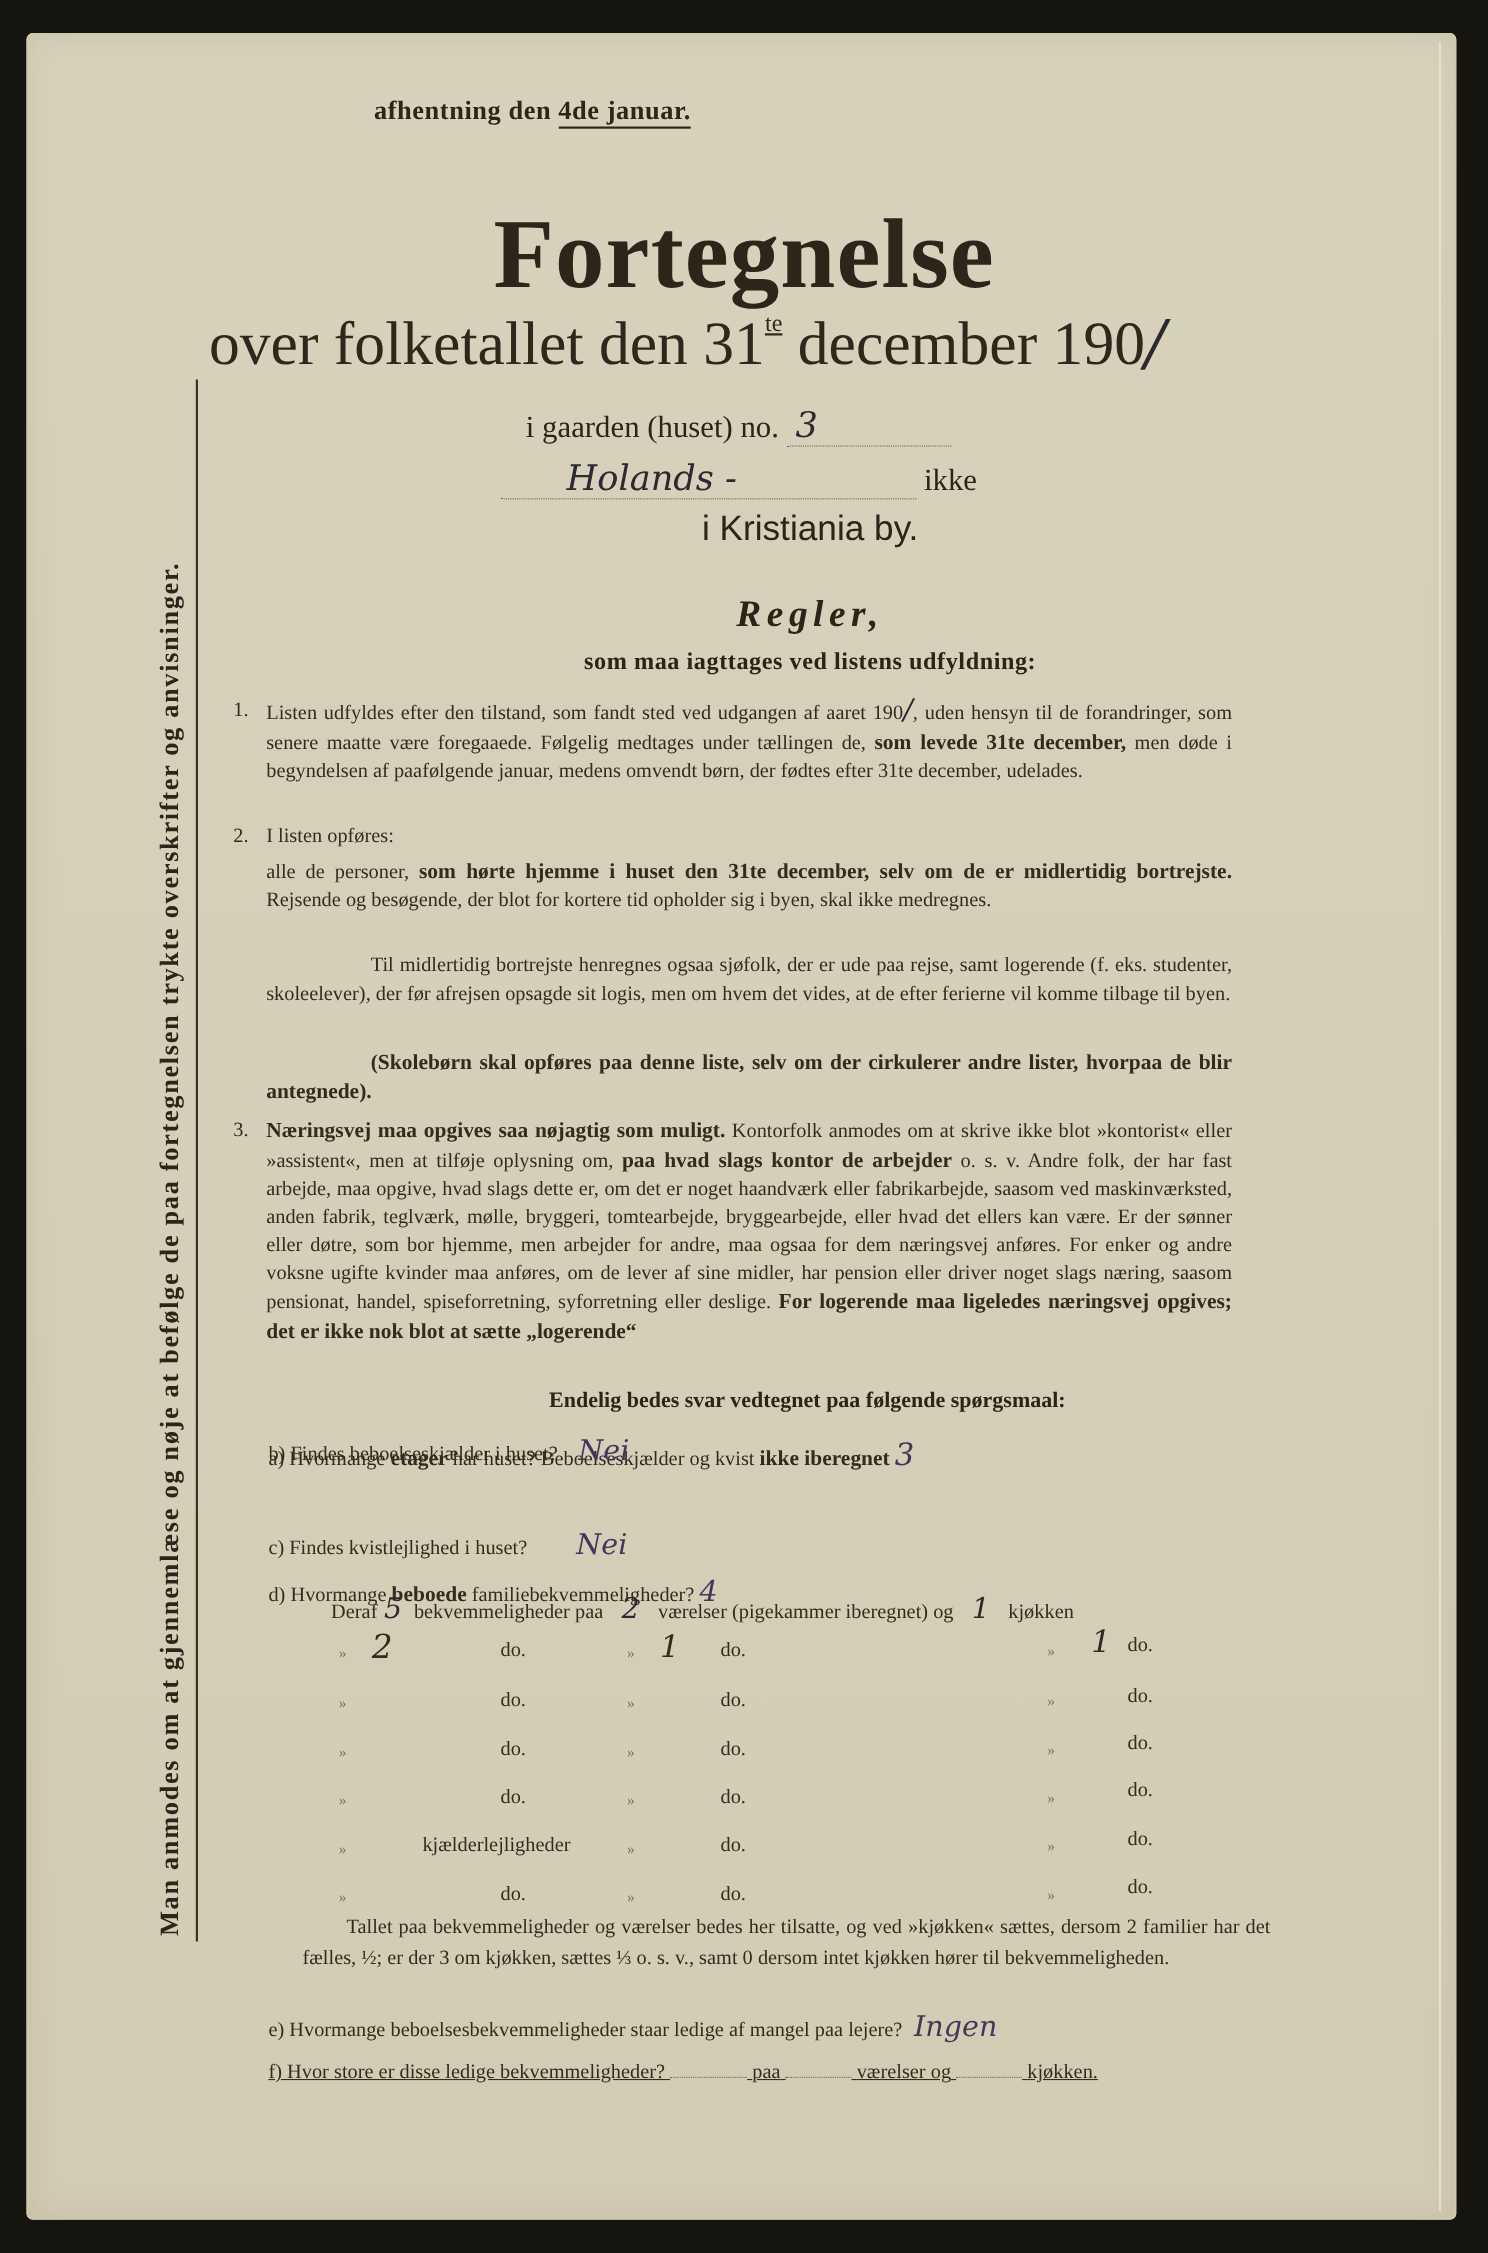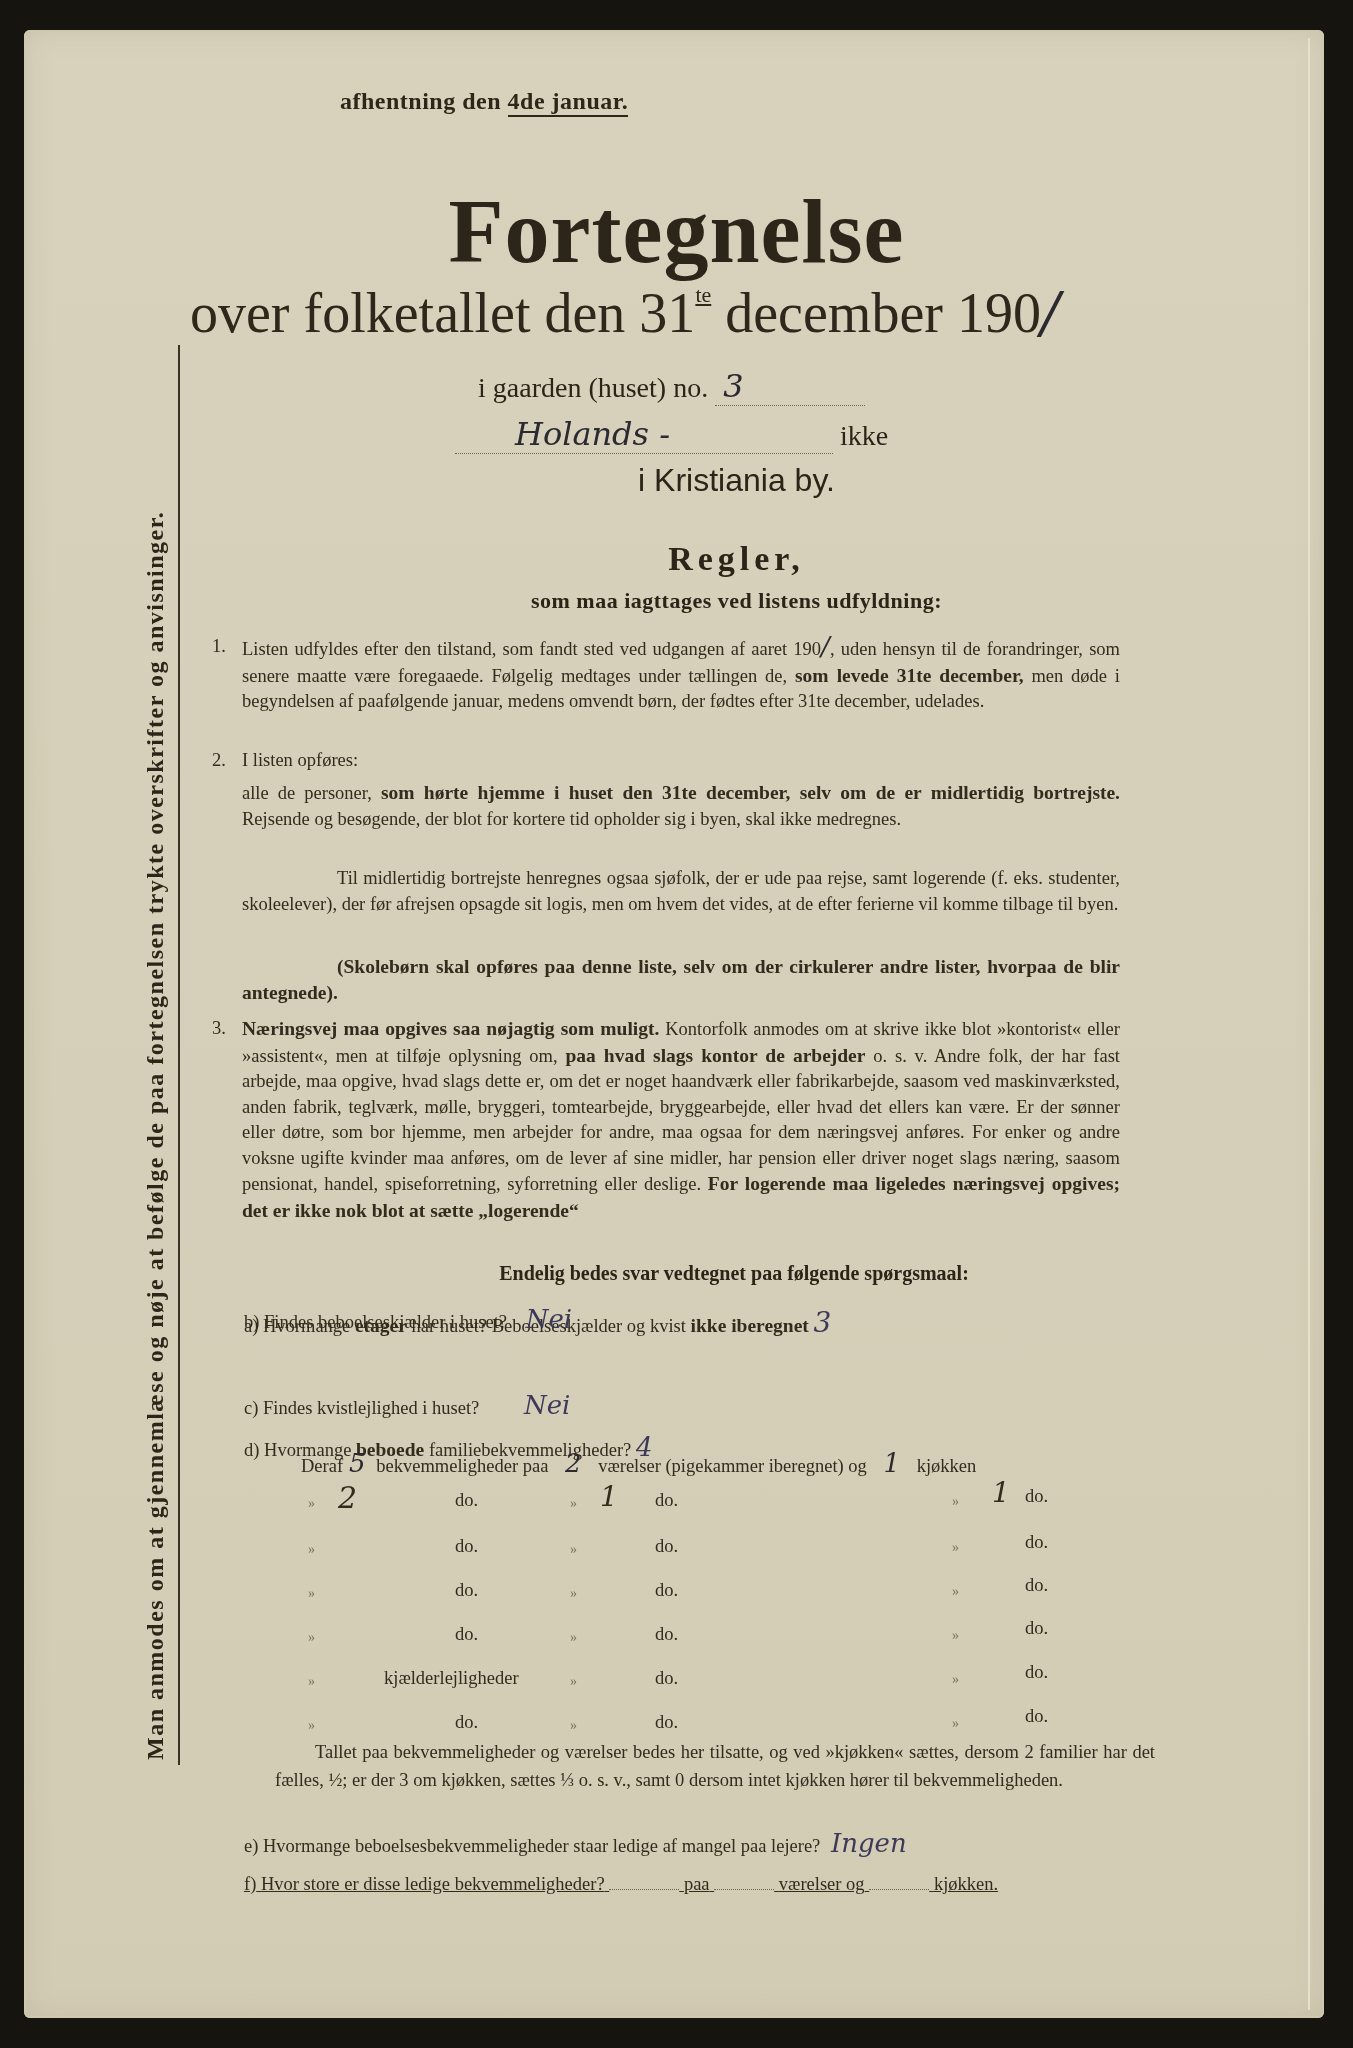--- a/index.html
+++ b/index.html
@@ -26,21 +26,21 @@
   .notice { left: 340px; top: 82px; width: 840px; font-weight: bold; font-size: 24px; line-height: 38px; letter-spacing: 0.5px; color: #2e2719; }
   .notice .ul { border-bottom: 2px solid #2e2719; padding-bottom: 1px; }
   .title { left: 0; top: 180px; width: 1353px; text-align: center; font-size: 90px; font-weight: bold; letter-spacing: 1px; color: #2c2519; }
   .subtitle { left: 190px; top: 280px; width: 980px; font-size: 56px; color: #2e271b; white-space: nowrap; }
   .subtitle sup { font-size: 22px; text-decoration: underline; vertical-align: 30px; }
   .house-line { left: 478px; top: 367px; font-size: 28px; }
   .street-line { left: 455px; top: 415px; font-size: 28px; }
   .dots { display: inline-block; border-bottom: 1px dotted #6d6450; }
   .city { left: 0; top: 462px; width: 1353px; text-align: center; font-family: "Liberation Sans", sans-serif; font-size: 32px; padding-left: 120px; box-sizing: border-box; }
 
-  .rules-head { left: 0; top: 540px; width: 1353px; text-align: center; padding-left: 120px; box-sizing: border-box; font-size: 34px; font-weight: bold; letter-spacing: 5px; }
+  .rules-head { left: 0; top: 540px; width: 1353px; text-align: center; padding-left: 120px; box-sizing: border-box; font-size: 34px; font-weight: bold; letter-spacing: 5px; font-style: italic; }
   .rules-sub { left: 0; top: 588px; width: 1353px; text-align: center; padding-left: 120px; box-sizing: border-box; font-size: 22px; font-weight: bold; letter-spacing: 0.5px; }
 
   .para { font-size: 18.5px; line-height: 25.5px; text-align: justify; color: #322b1e; }
   .para b { font-weight: bold; font-size: 19.5px; }
   .num { position: absolute; left: -30px; }
 
   .sidebar {
     position: absolute; left: 142px; top: 1760px; width: 1400px; height: 40px;
     transform: rotate(-90deg); transform-origin: 0 0;
     font-weight: bold; font-size: 24px; letter-spacing: 1.5px; color: #2c2519; white-space: nowrap;

